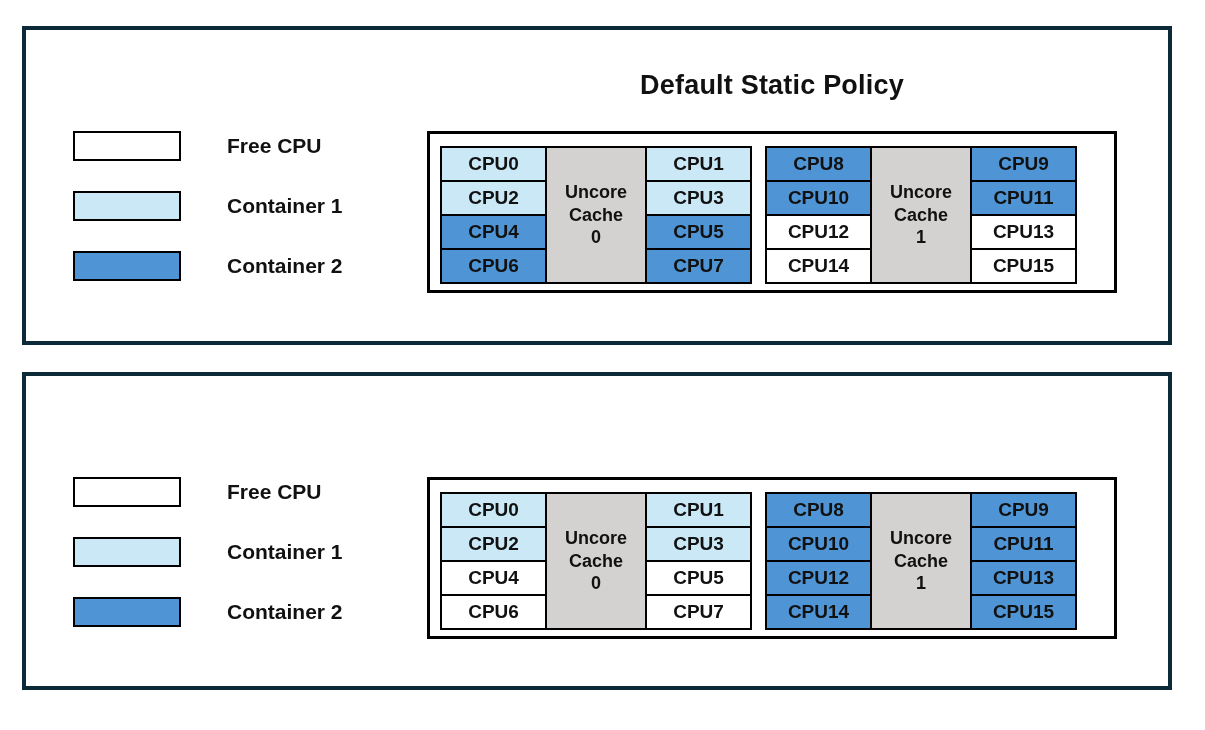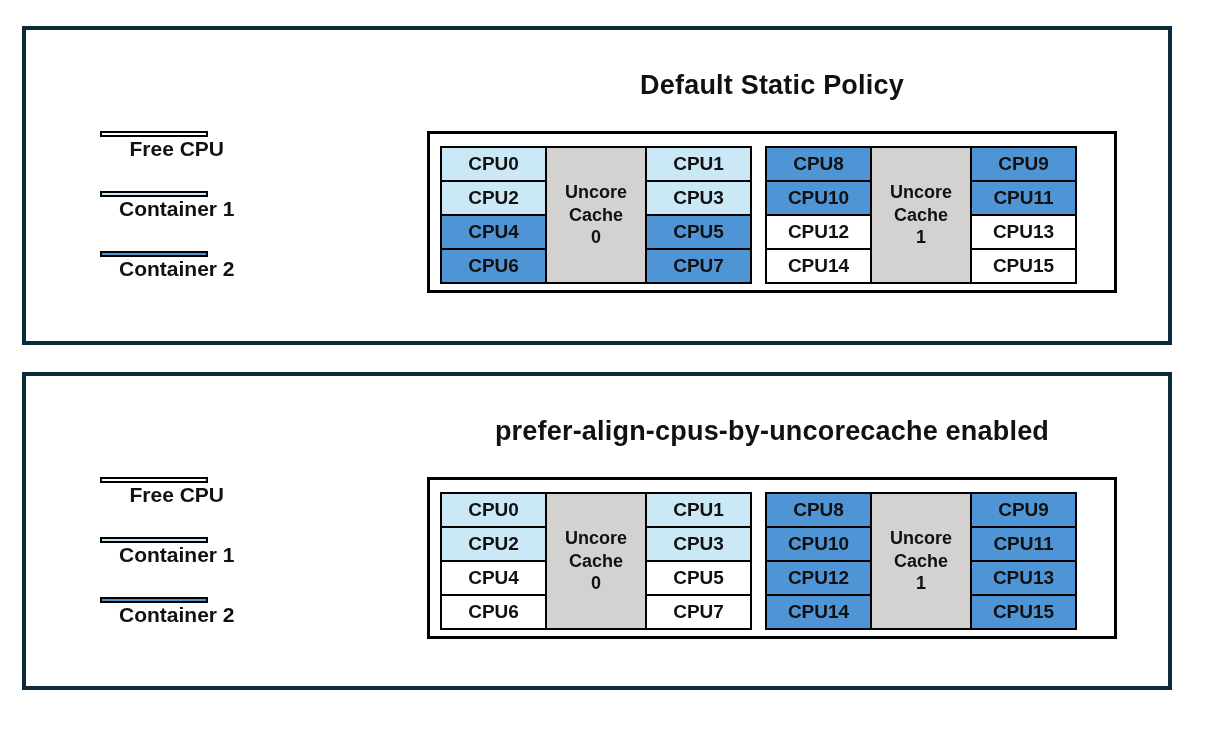--- a/index.html
+++ b/index.html
@@ -10,21 +10,21 @@
   .panel { position:absolute; left:22px; width:1150px; height:319px;
            border:4px solid var(--panel-border,#0d2a38); background:#fff; }
   .panel-0 { top:26px; }
   .panel-1 { top:372px; height:318px; }
 
   .panel-title { position:absolute; top:40px; left:401px; width:690px;
                  text-align:center; font-weight:bold; font-size:27px;
                  letter-spacing:.2px; white-space:nowrap; }
 
   .legend { position:absolute; left:47px; top:101px; }
-  .legend-row { display:flex; align-items:center; height:30px; margin-bottom:30px;flex-direction:column; }
+  .legend-row { display:flex; align-items:center; height:30px; margin-bottom:30px; }
   .swatch { width:108px; height:30px; border:2px solid #000; background:#fff; }
   .legend-label { margin-left:46px; font-weight:bold; font-size:21px; white-space:nowrap; }
 
   .diagram { position:absolute; left:401px; top:101px; width:690px;
              border:3px solid #000; background:#fff;
              padding:12px 10px 6px 10px; display:flex; gap:13px; align-items:flex-start; }
   .socket { display:flex; gap:2px; background:#000; border:2px solid #000; }
   .cpu-col { display:flex; flex-direction:column; gap:2px; width:103px; }
   .cell { height:32px; display:flex; align-items:center; justify-content:center;
           font-weight:bold; font-size:19px; background:#fff; }
@@ -90,21 +90,20 @@
           <div class="cell" style="background: rgb(79, 149, 214);">CPU11</div>
           <div class="cell" style="background: rgb(255, 255, 255);">CPU13</div>
           <div class="cell" style="background: rgb(255, 255, 255);">CPU15</div>
         </div>
       </div>
 
     </div>
   </div>
 
   <div class="panel panel-1">
-    <div class="panel-title">prefer-align-cpus-by-uncorecache enabled</div>
 
     <div class="legend">
       <div class="legend-row">
         <div class="swatch" style="background: rgb(255, 255, 255);"></div>
         <div class="legend-label">Free CPU</div>
       </div>
       <div class="legend-row">
         <div class="swatch" style="background: rgb(203, 232, 246);"></div>
         <div class="legend-label">Container 1</div>
       </div>

